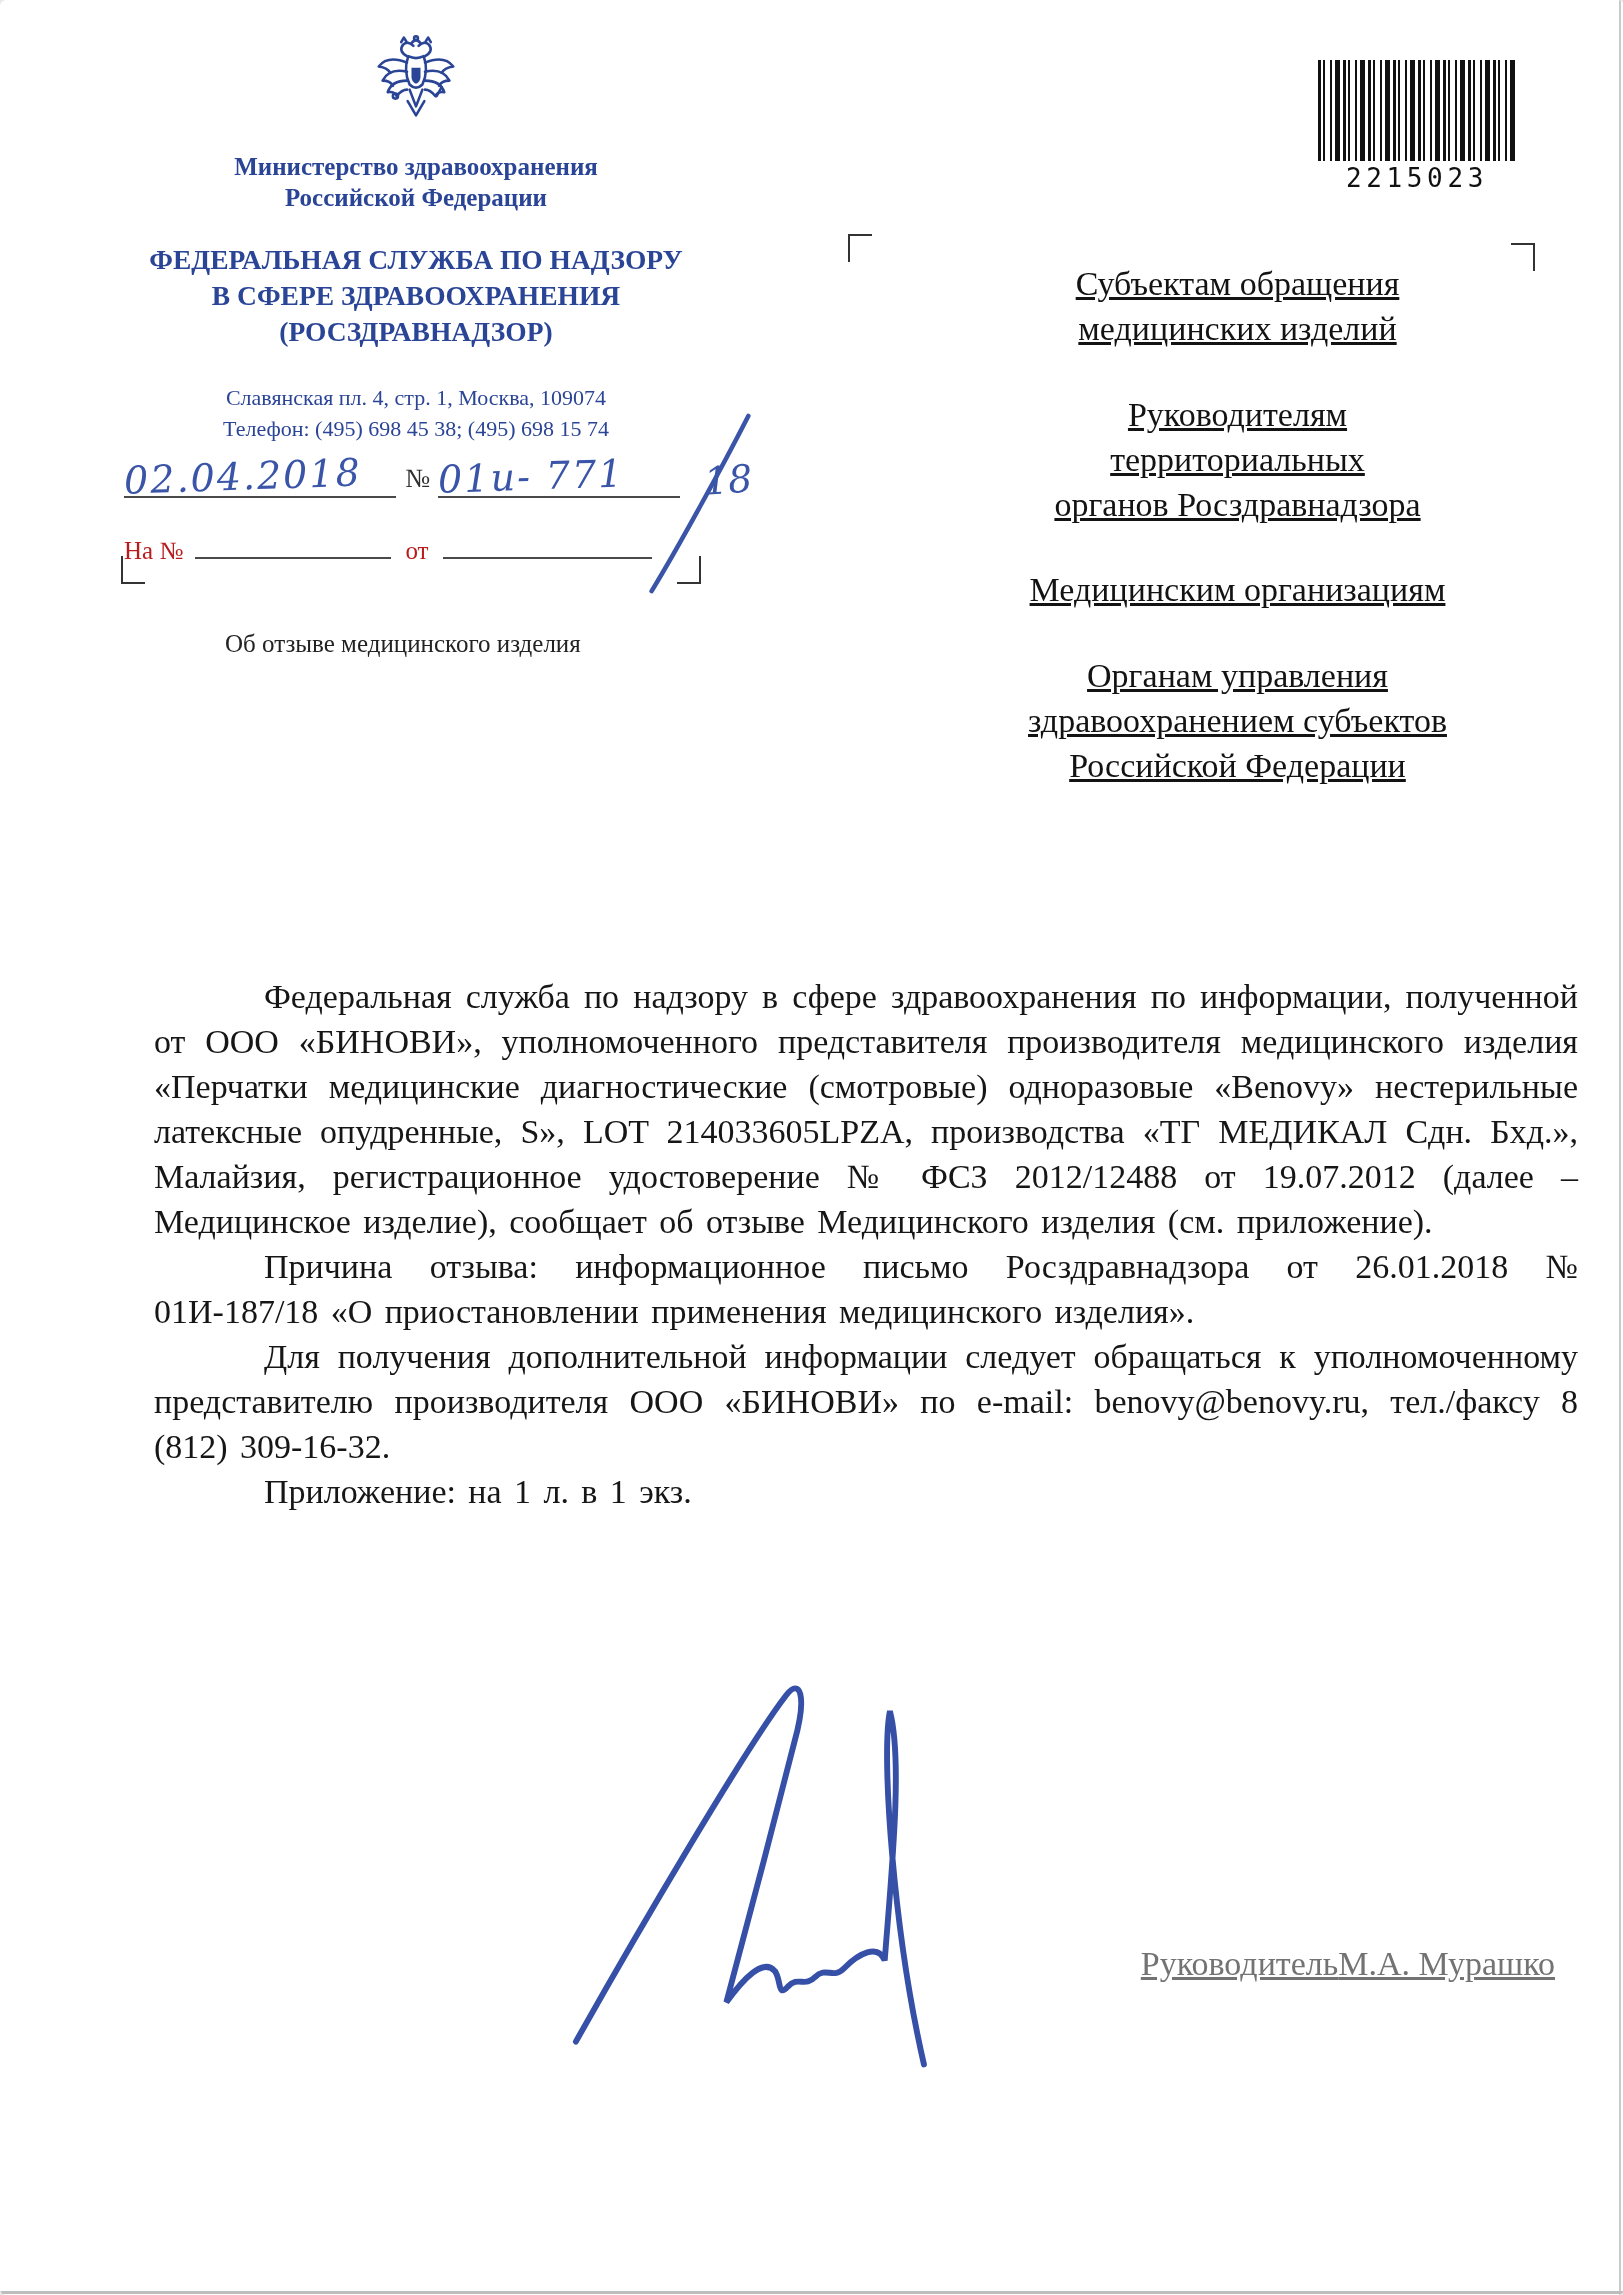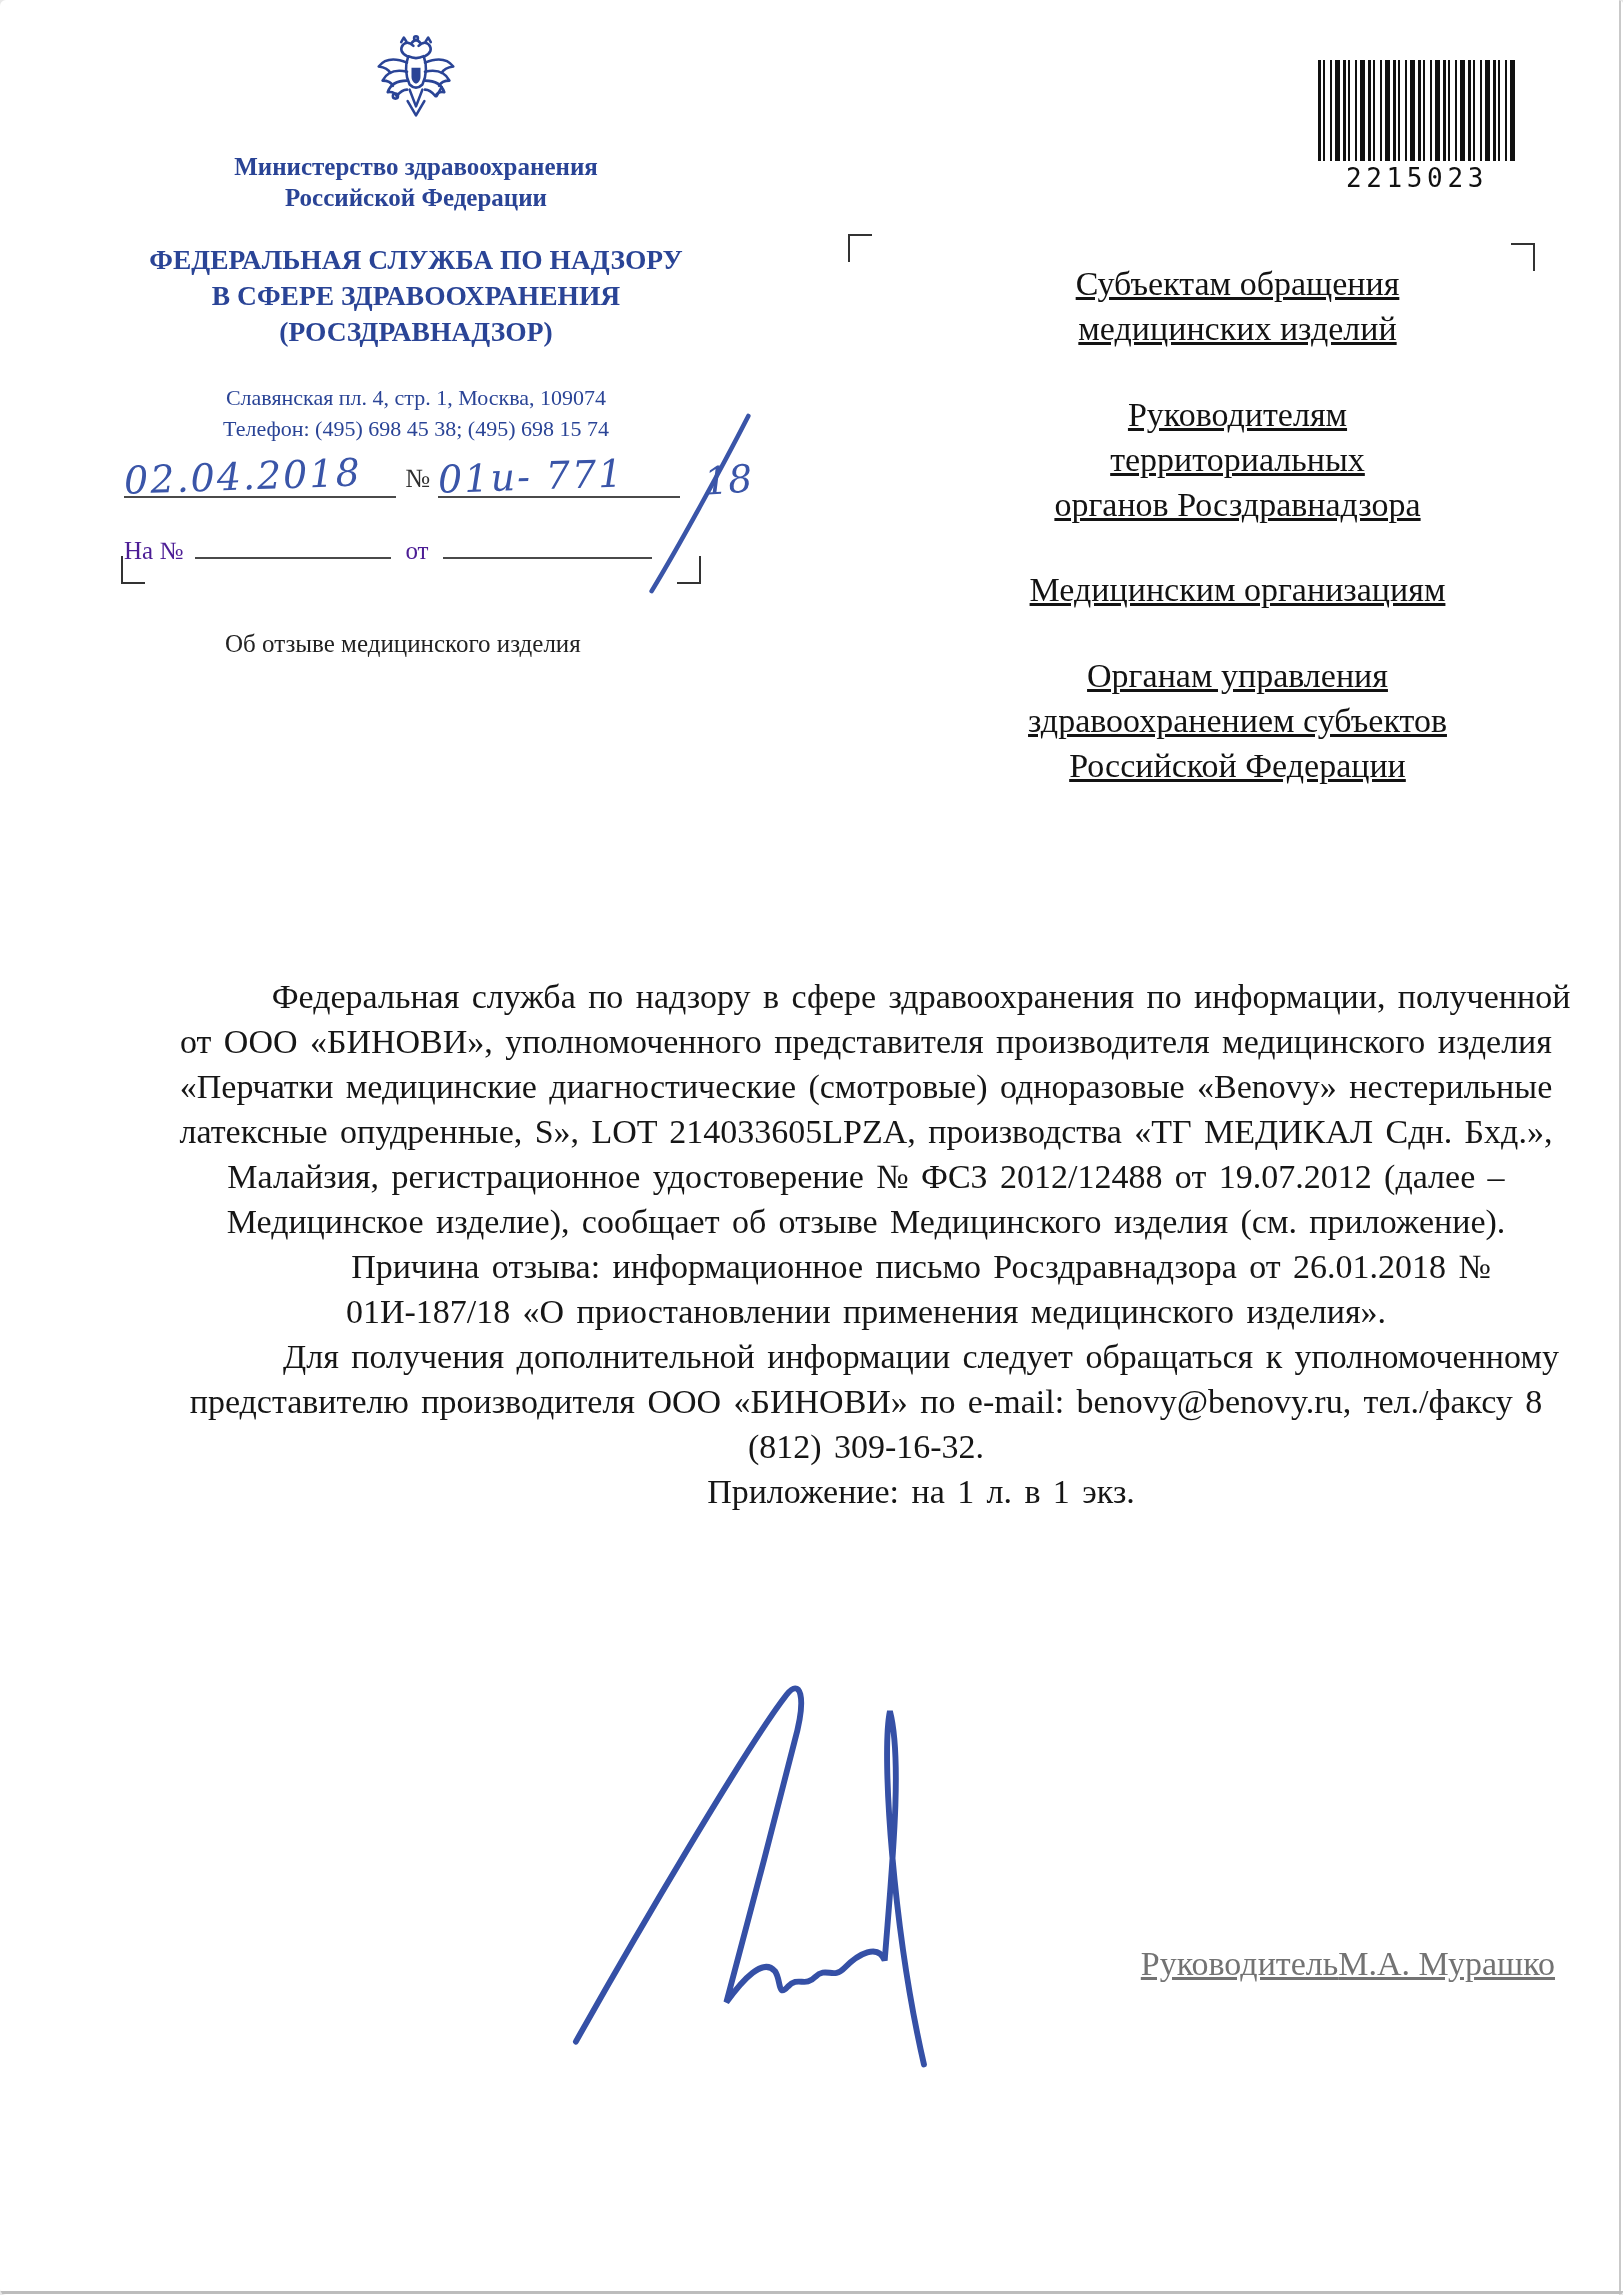--- a/index.html
+++ b/index.html
@@ -44,21 +44,21 @@
     font-style:italic;
     color:#3a55a8;
     font-size:38px;
     letter-spacing:2px;
     display:inline-block;
     transform:rotate(-2deg) translateY(2.6px);
   }
   .no-sign { font-size:26px; color:#2f2f2f; margin-left:9.2px; }
   .hw-row2 {
     position:absolute; left:124px; top:533px;
-    font-size:25px; color:#4c1d95; white-space:nowrap;
+    font-size:25px; color:#b91c1c; white-space:nowrap;
   }
   .blank1, .blank2 {
     display:inline-block; border-bottom:2px solid #4a4a4a; height:26px; vertical-align:baseline;
   }
   .blank1 { width:196px; margin-left:11.8px; margin-right:14.4px; }
   .blank2 { width:209px; margin-left:14.4px; }
   .big-slash { position:absolute; left:645px; top:412px; }
   .hw-suffix {
     position:absolute; left:704px; top:458px;
     font-family:"DejaVu Serif", serif; font-style:italic;
@@ -100,21 +100,21 @@
   }
   .addressee { white-space:pre-line; margin-bottom:41px; }
   .addressee:last-child { margin-bottom:0; }
 
   
   .body-block {
     position:absolute; left:154px; top:974px; width:1424px;
     font-size:34px; line-height:45px; text-align:justify; color:#161616;
     word-spacing:3.9px;
   }
-  .body-block p { text-indent:110px; margin:0;text-align:center; }
+  .body-block p { text-indent:110px; margin:0; }
   .attachment { margin-top:41px; text-indent:110px; text-align:left; }
 
   
   .sig-row {
     position:absolute; left:154px; top:1945px; width:1401px;
     display:flex; justify-content:flex-end;
     font-size:34px; color:#737373;text-decoration:underline;
   }
   .signature-svg { position:absolute; left:530px; top:1649px; }
 </style>

